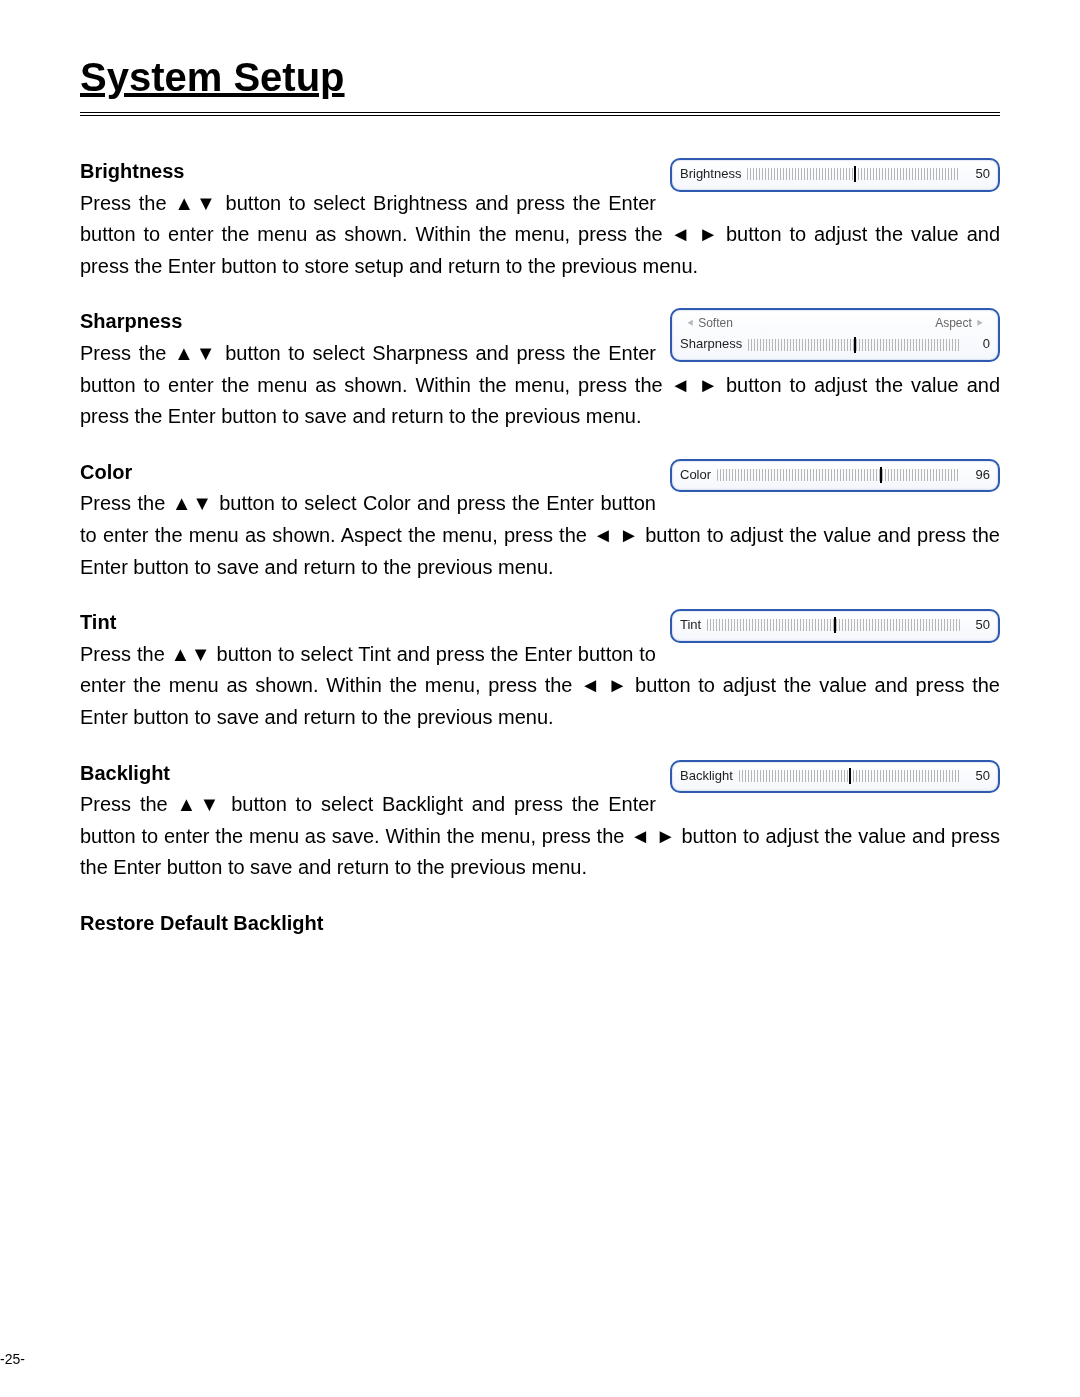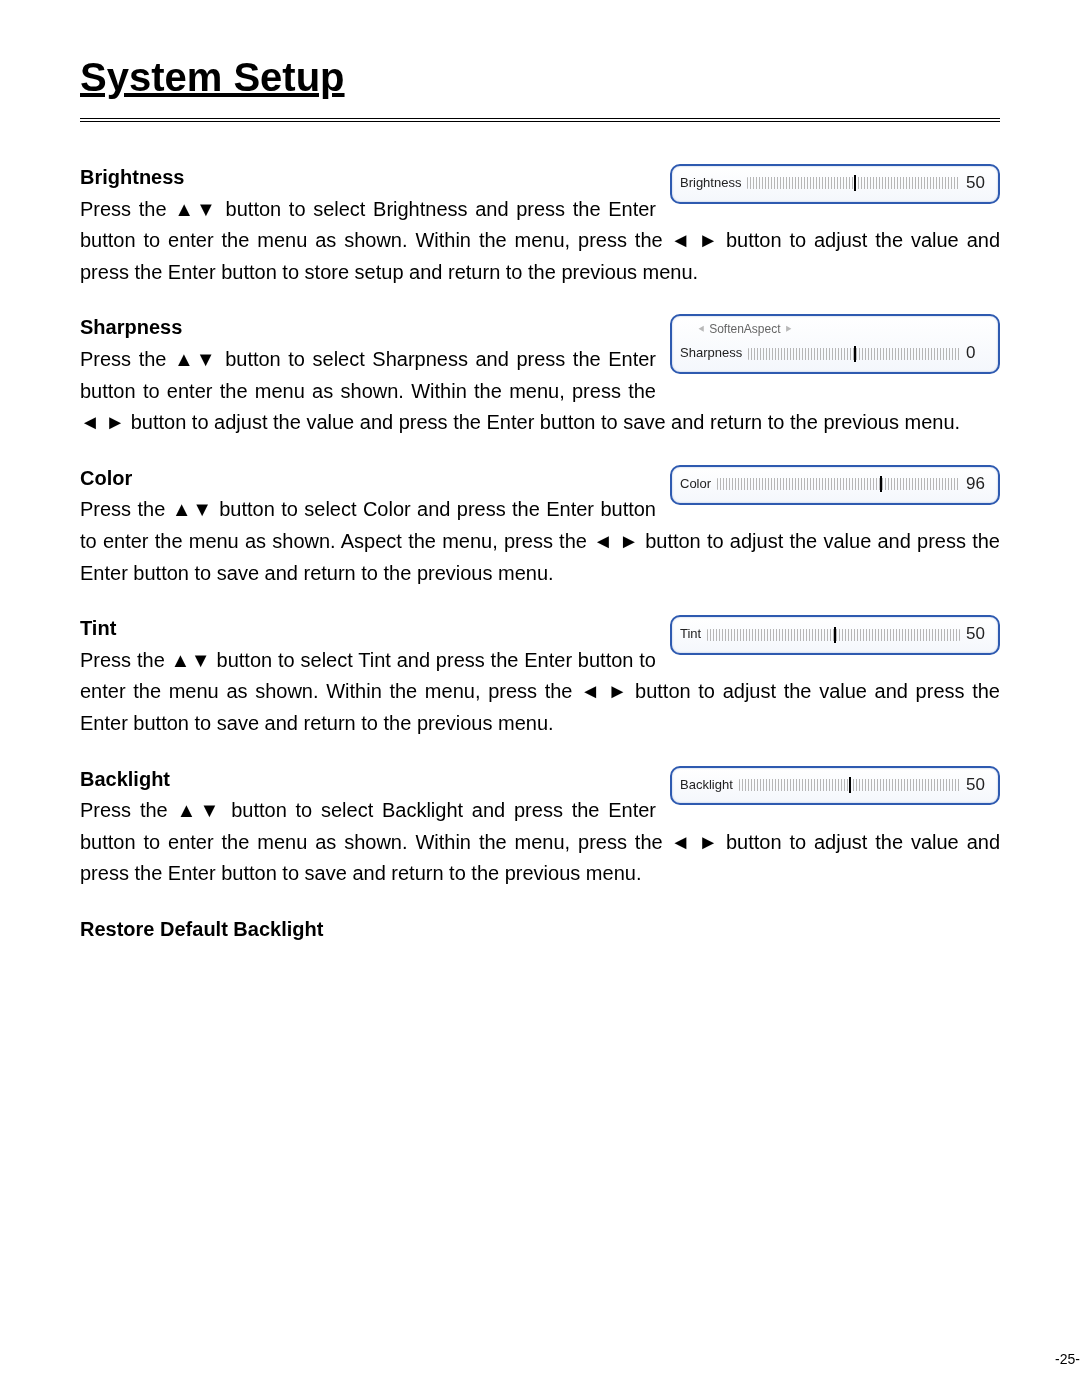--- a/index.html
+++ b/index.html
@@ -12,21 +12,21 @@
     width: 1080px;
     height: 1397px;
     box-sizing: border-box;
     padding: 55px 80px 30px 80px;
     position: relative;
   }
   .title {
     font-size: 40px;
     font-weight: bold;
     text-decoration: underline;
-    margin-bottom: 18px;
+    margin-bottom: 12px;
   }
   .title-rule {
     border-bottom: 4px double #000;
     margin-bottom: 40px;
   }
   .section-block {
     font-size: 20px;
     line-height: 1.58;
     margin-bottom: 24px;
     text-align: justify;
@@ -45,24 +45,24 @@
     background: linear-gradient(#fff,#f4f7fc);
     box-shadow: inset 0 0 2px rgba(46,90,176,.4);
     padding: 4px 8px 5px;
     box-sizing: border-box;
     font-size: 13px;
     color: #303030;
     text-align: left;
   }
   .osd-two .osd-top {
     display: flex;
+    justify-content: space-between;
     padding: 0 6px 1px;
     font-size: 12px;
     color: #666;
-    margin-left: 11px;
   }
   .osd-top .arrow { color:#b8b8b8; font-size:11px; }
   .osd-row {
     display: flex;
     align-items: center;
     gap: 6px;
   }
   .osd-label {
     flex: 0 0 auto;
     font-size: 13px;
@@ -79,31 +79,30 @@
   }
   .slider .thumb {
     position: absolute;
     top: -2px; bottom:-2px;
     width: 2px;
     background: #000;
   }
   .osd-value {
     flex: 0 0 auto;
     width: 24px;
-    text-align: left;
-    font-size: 17px;
+    text-align: right;
+    font-size: 13px;
     color: #222;
   }
   .page-num {
     position: absolute;
     bottom: 30px;
     left: 0; right: 0;
-    text-align: right;
+    text-align: left;
     font-size: 14px;
-    padding-left: 40px;
   }
   .clear { clear: both; }
 </style>
 </head>
 <body>
 
 <div class="page">
 
   <div class="title">System Setup</div>
   <div class="title-rule"></div>
@@ -190,21 +189,21 @@
         <div class="osd-row">
           <span class="osd-label">Backlight</span>
           <span class="slider">
               <span class="thumb" style="left: 50%;"></span>
             </span>
           <span class="osd-value">50</span>
         </div>
       </div>
     </div>
     <span class="section-heading">Backlight</span><br>
-    <span>Press the ▲▼ button to select Backlight and press the Enter button to enter the menu as shown. Within the </span>
+    <span>Press the ▲▼ button to select Backlight and press the Enter button to enter the menu as save. Within the </span>
     <span>menu, press the ◄ ► button to adjust the value and press the Enter button to save and return to the previous menu.</span>
     <div class="clear"></div>
   </div>
 
 
   <div class="section-block">
     <span class="section-heading">Restore Default Backlight</span><br>
   </div>
 
   <div class="page-num">-25-</div>

